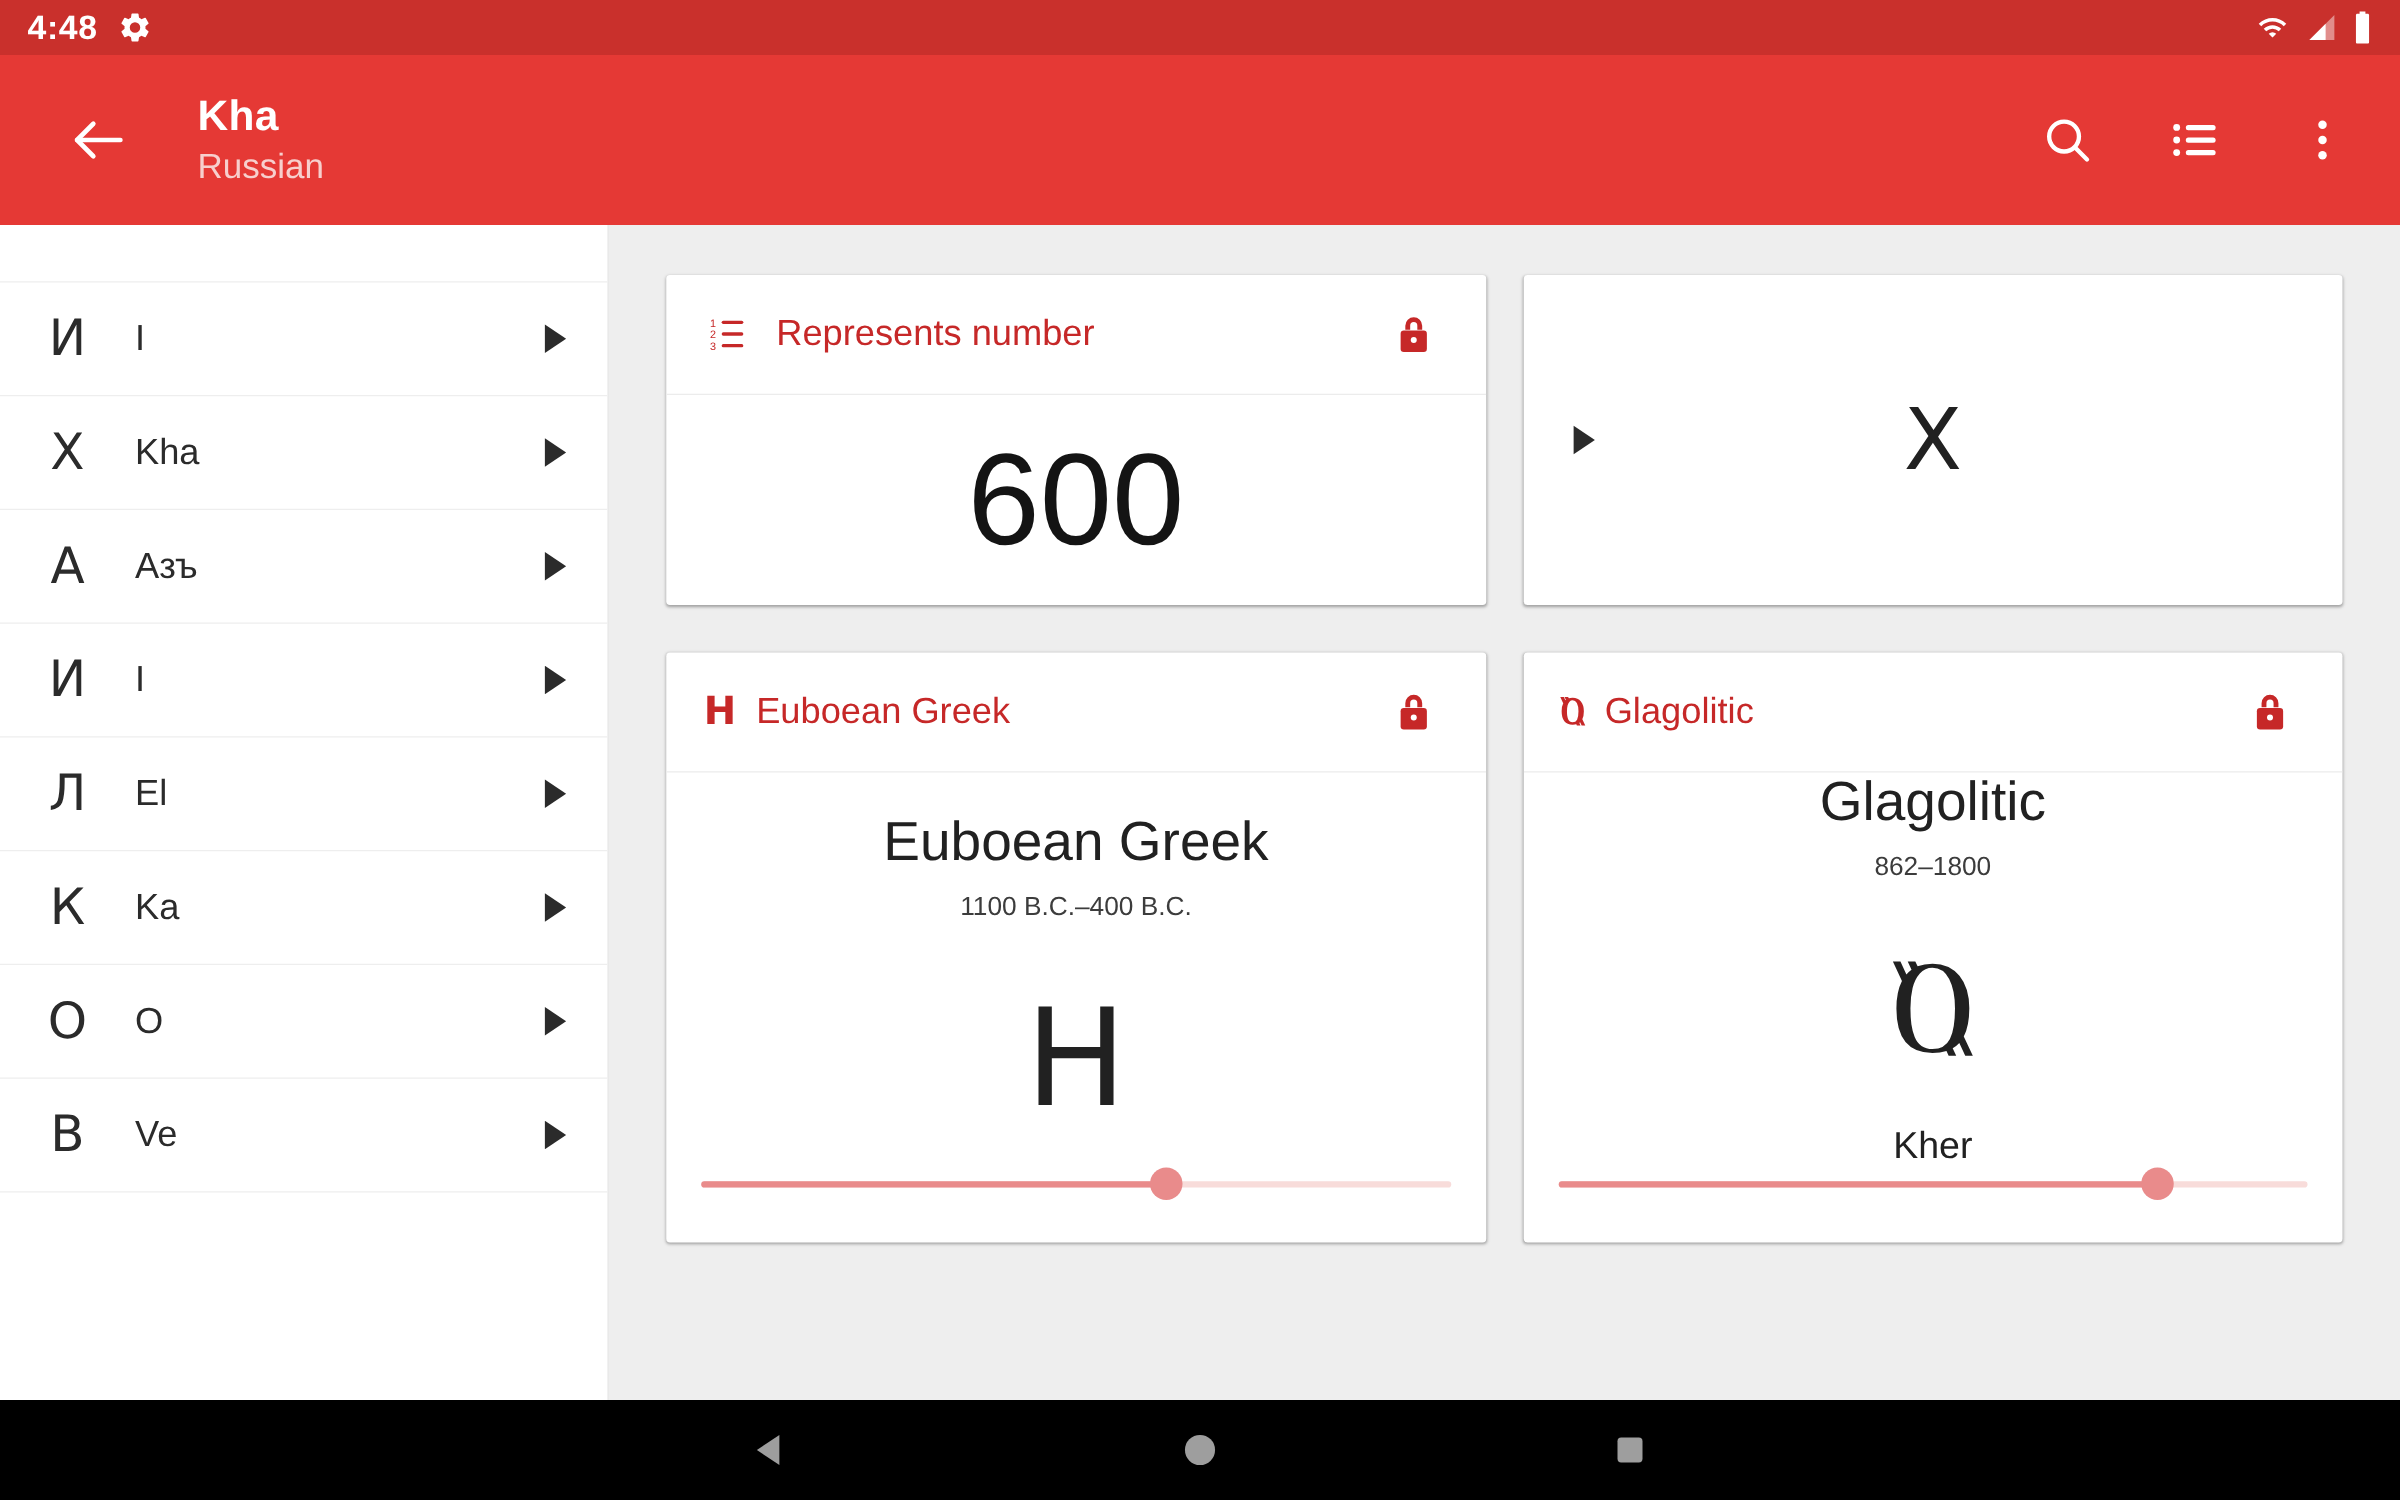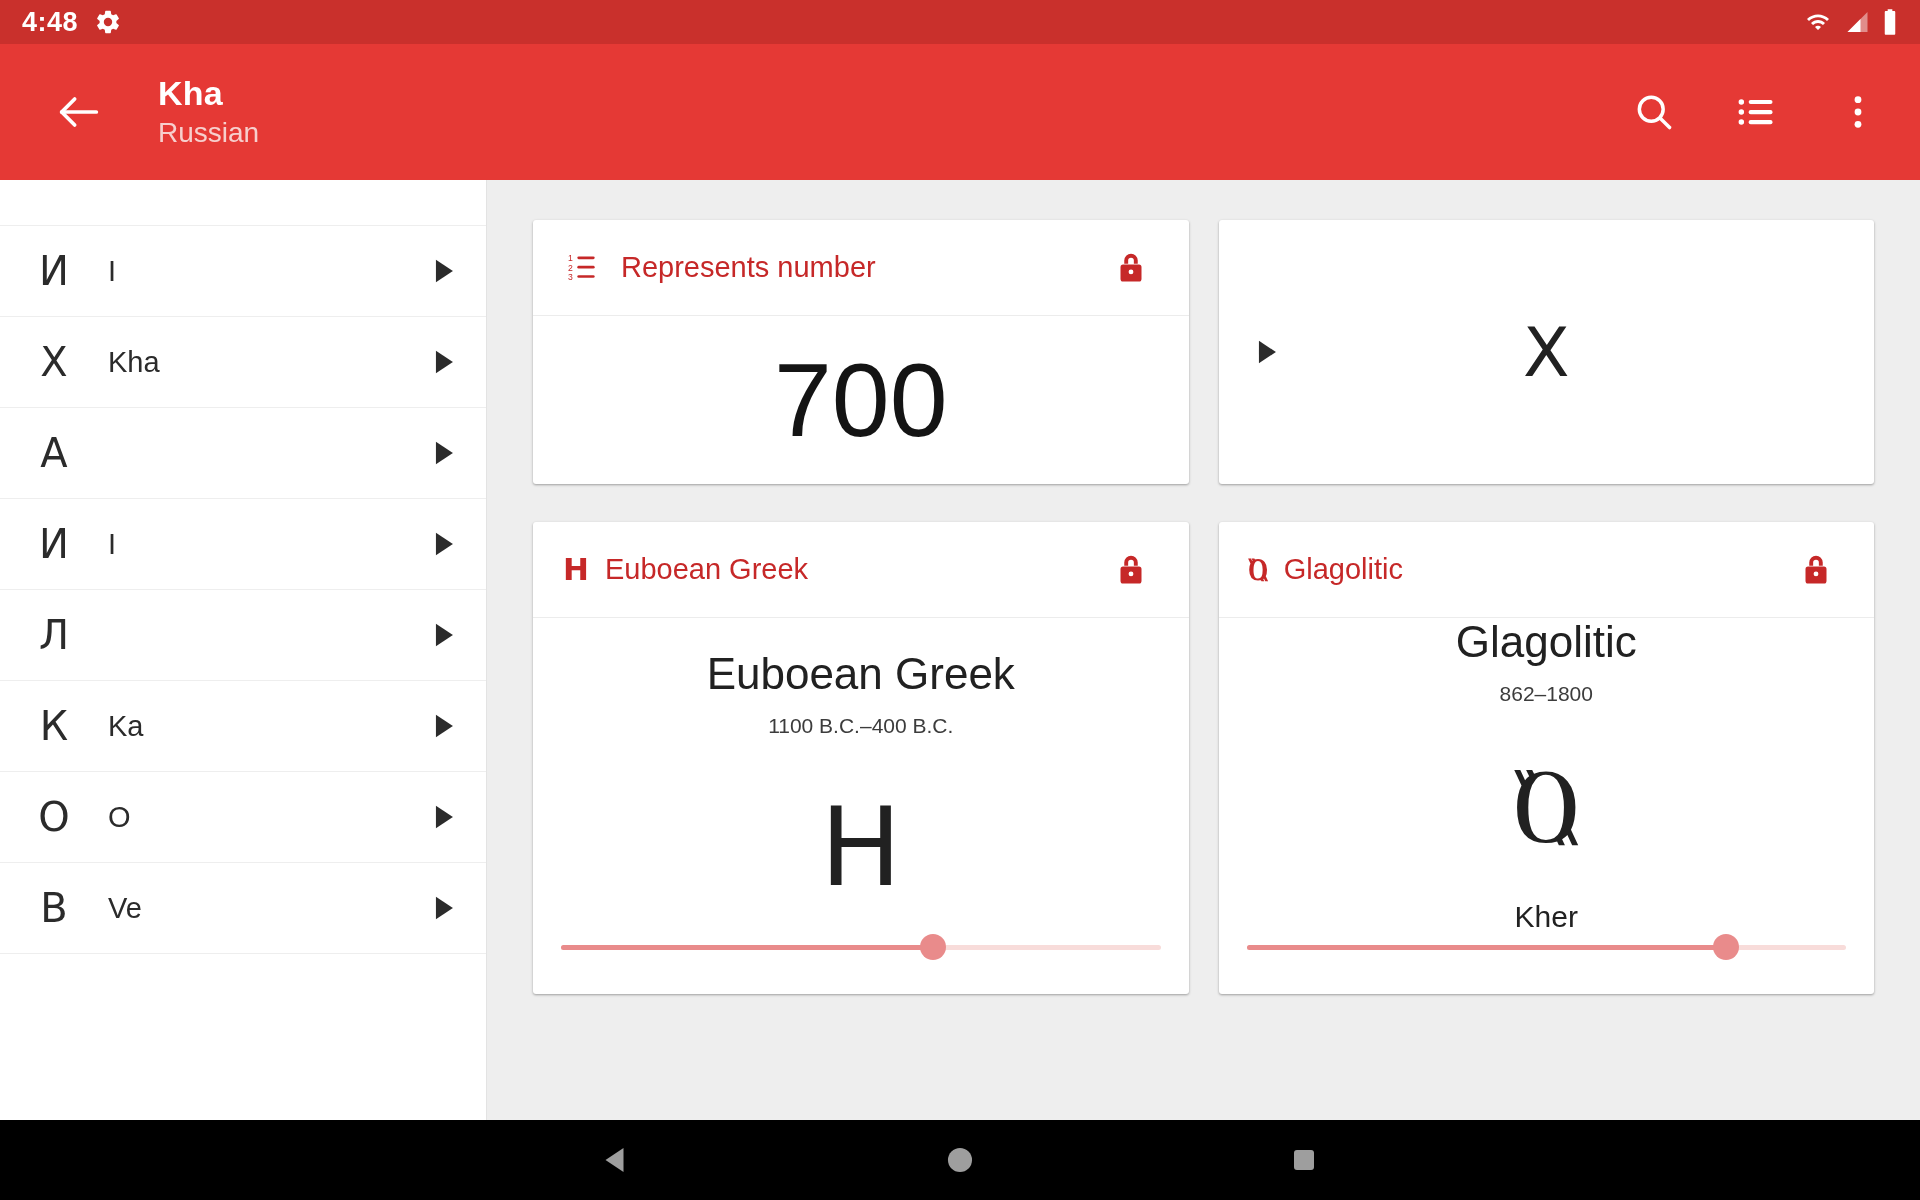--- a/index.html
+++ b/index.html
@@ -191,39 +191,41 @@
         <div class="side-label">Kha</div>
         <div class="side-arrow">
           <svg class="ico-svg" width="34" height="34" viewBox="0 0 24 24" fill="#2b2b2b">
               <path d="M7 4l12 8-12 8z"></path>
             </svg>
         </div>
       </div>
 
       <div class="side-row">
         <div class="side-glyph">А</div>
+        <div class="side-label">Азъ</div>
         <div class="side-arrow">
           <svg class="ico-svg" width="34" height="34" viewBox="0 0 24 24" fill="#2b2b2b">
               <path d="M7 4l12 8-12 8z"></path>
             </svg>
         </div>
       </div>
 
       <div class="side-row">
         <div class="side-glyph">И</div>
         <div class="side-label">I</div>
         <div class="side-arrow">
           <svg class="ico-svg" width="34" height="34" viewBox="0 0 24 24" fill="#2b2b2b">
               <path d="M7 4l12 8-12 8z"></path>
             </svg>
         </div>
       </div>
 
       <div class="side-row">
         <div class="side-glyph">Л</div>
+        <div class="side-label">El</div>
         <div class="side-arrow">
           <svg class="ico-svg" width="34" height="34" viewBox="0 0 24 24" fill="#2b2b2b">
               <path d="M7 4l12 8-12 8z"></path>
             </svg>
         </div>
       </div>
 
       <div class="side-row">
         <div class="side-glyph">К</div>
         <div class="side-label">Ka</div>
@@ -272,21 +274,21 @@
           <span class="head-title">Represents number</span>
           <span class="head-action">
             <svg class="ico-svg" width="36" height="36" viewBox="0 0 24 24" fill="#c62828">
               <path d="M12 2.5a4.5 4.5 0 0 0-4.5 4.5v2.2h2.6V7a1.9 1.9 0 0 1 3.8 0v2.2h2.6V7A4.5 4.5 0 0 0 12 2.5z"></path>
               <rect x="5" y="9.6" width="14" height="11.4" rx="1.7"></rect>
               <circle cx="12" cy="14.6" r="1.6" fill="#ffffff"></circle>
             </svg>
           </span>
         </div>
         <div class="card-body">
-          <div class="big-number">700</div>
+          <div class="big-number">600</div>
         </div>
       </div>
 
       <div class="card">
         <div class="card-body">
           <span class="play-tri">
             <svg class="ico-svg" width="34" height="34" viewBox="0 0 24 24" fill="#2b2b2b">
                 <path d="M7 4l12 8-12 8z"></path>
               </svg>
           </span>

